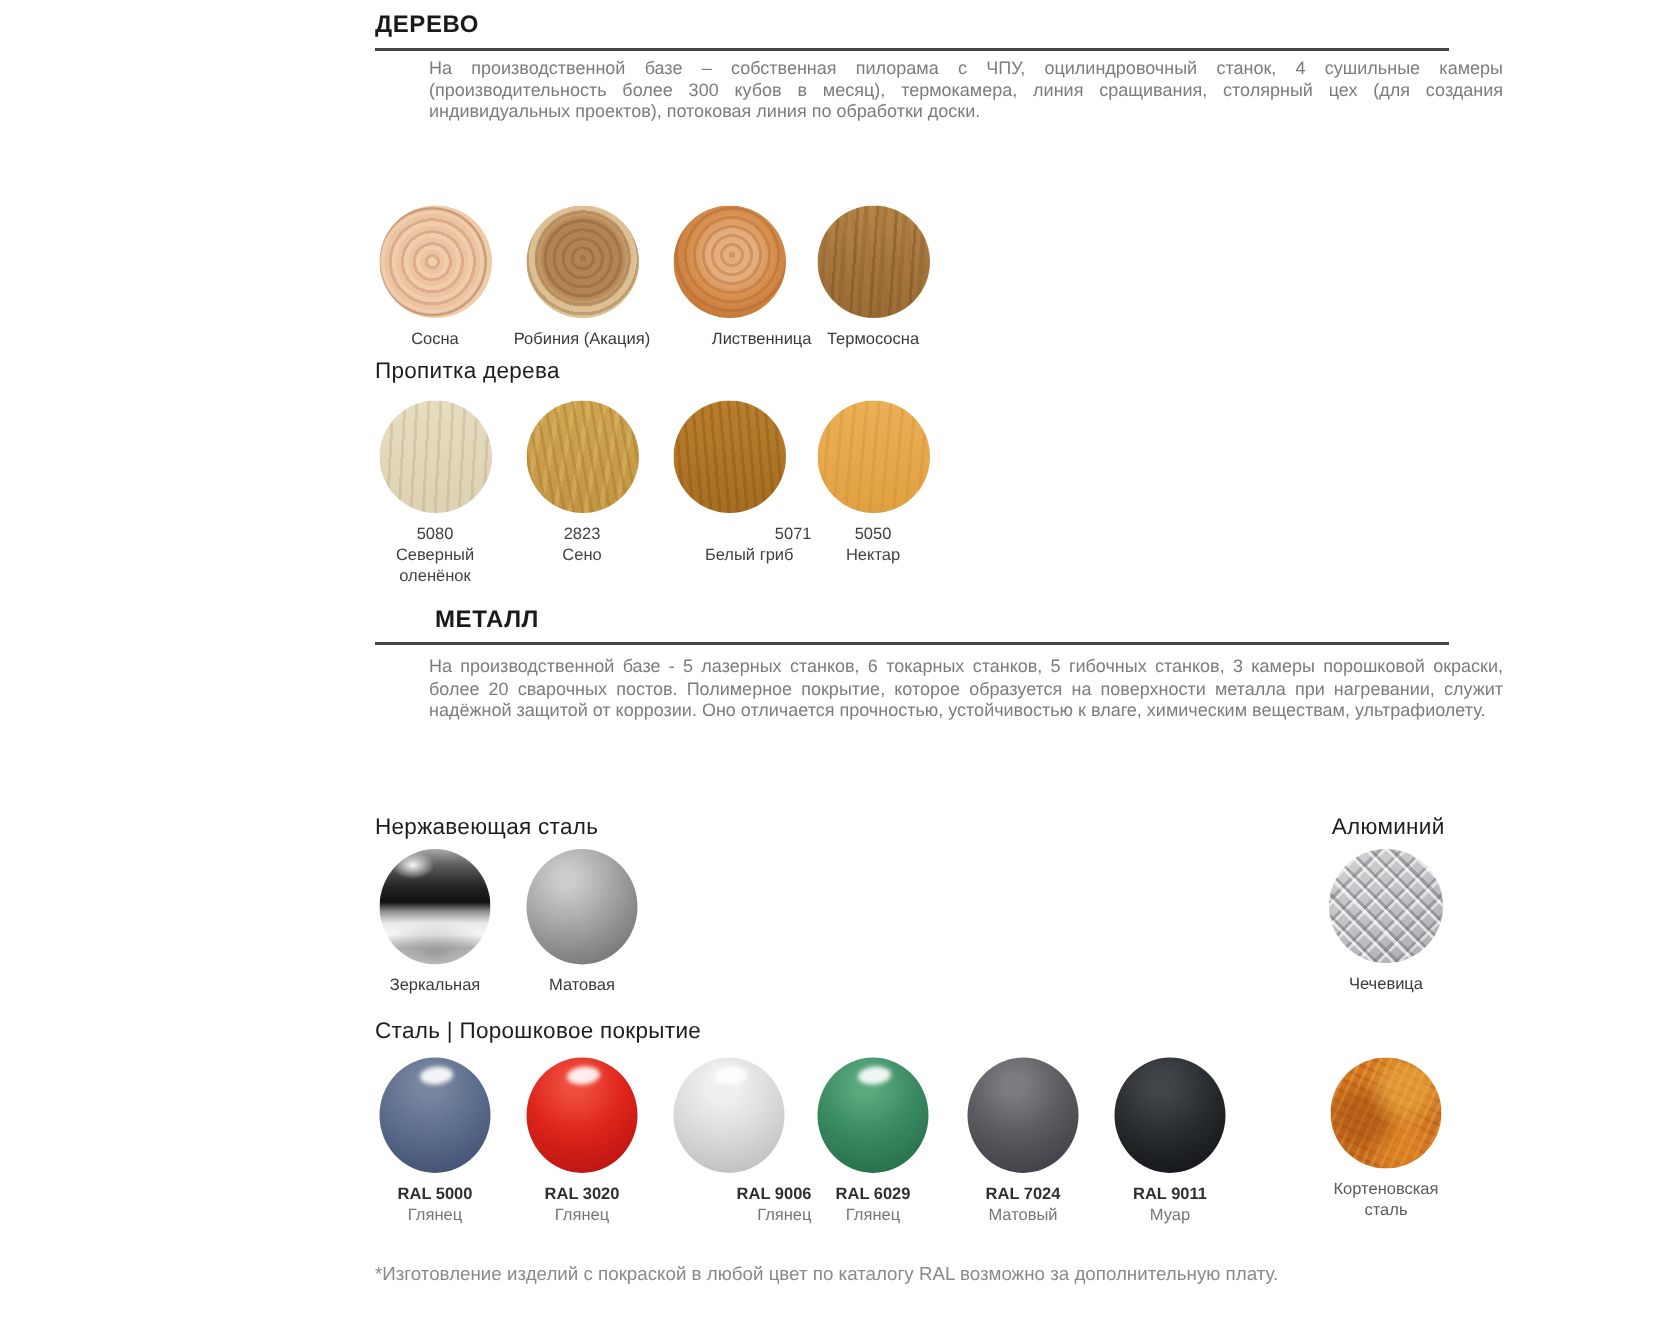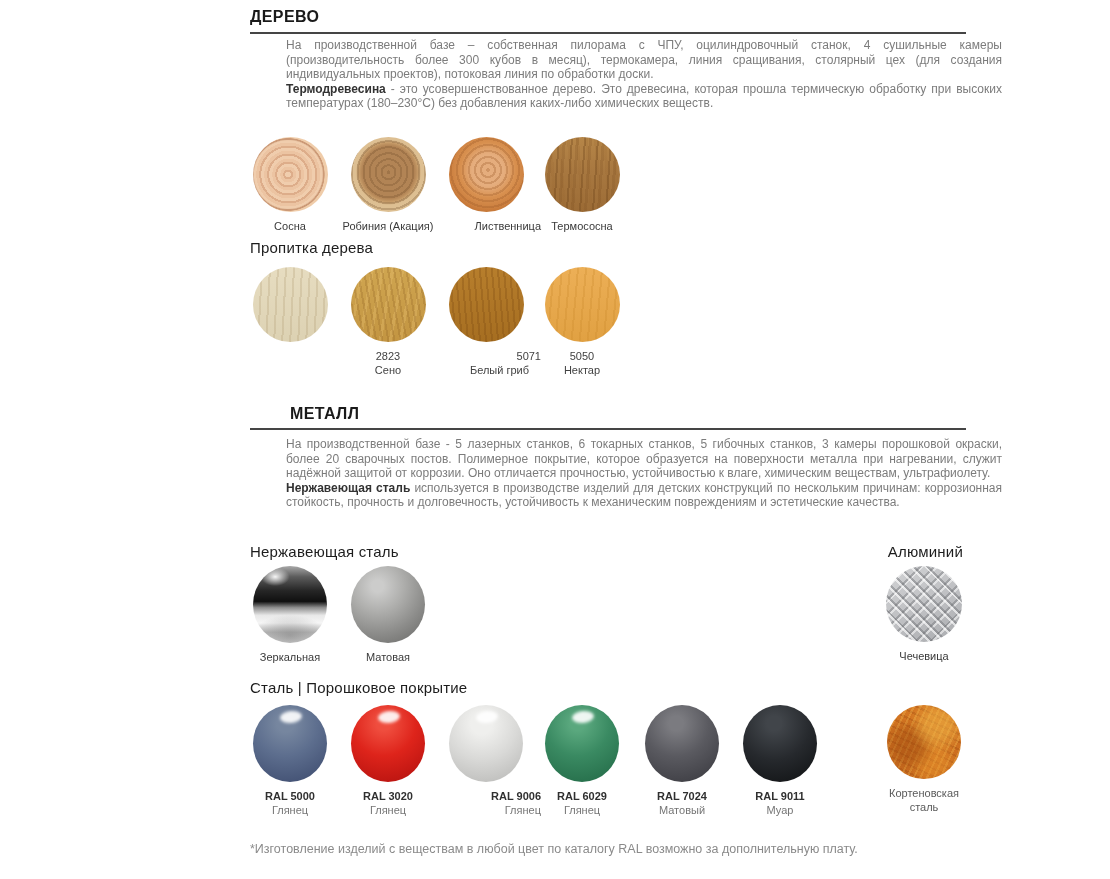--- a/index.html
+++ b/index.html
@@ -127,21 +127,20 @@
 </head>
 <body>
 
 <div class="wrap">
 
   <div class="sec-title" id="wood-title">ДЕРЕВО</div>
   <div class="rule" id="wood-rule"></div>
 
   <div class="body-text" id="wood-text">
     <p><span>На производственной базе – собственная пилорама с ЧПУ, оцилиндровочный станок, 4 сушильные камеры (производительность более 300 кубов в месяц), термокамера, линия сращивания, столярный цех (для создания индивидуальных проектов), потоковая линия по обработки доски.</span></p>
-    <p><span class="lead">Термодревесина</span><span> - это усовершенствованное дерево. Это древесина, которая прошла термическую обработку при высоких температурах (180–230°С) без добавления каких-либо химических веществ.</span></p>
   </div>
 
   <div class="row" id="wood-row">
     <div class="col c1">
       <div class="sw sw-pine"></div>
       <div class="lbl">Сосна</div>
     </div>
     <div class="col c2">
       <div class="sw sw-robinia"></div>
       <div class="lbl">Робиния (Акация)</div>
@@ -154,20 +153,24 @@
       <div class="sw sw-thermo"></div>
       <div class="lbl">Термососна</div>
     </div>
   </div>
 
   <div class="sub-title" id="imp-title">Пропитка дерева</div>
 
   <div class="row" id="imp-row">
     <div class="col c1">
       <div class="sw sw-5080"></div>
+      <div class="lbl">
+        <span class="imp-code">5080</span>
+        <span class="imp-name">Северный оленёнок</span>
+      </div>
     </div>
     <div class="col c2">
       <div class="sw sw-5064"></div>
       <div class="lbl">
         <span class="imp-code">2823</span>
         <span class="imp-name">Сено</span>
       </div>
     </div>
     <div class="col c3">
       <div class="sw sw-5071"></div>
@@ -183,21 +186,20 @@
         <span class="imp-name">Нектар</span>
       </div>
     </div>
   </div>
 
   <div class="sec-title" id="metal-title">МЕТАЛЛ</div>
   <div class="rule" id="metal-rule"></div>
 
   <div class="body-text" id="metal-text">
     <p><span>На производственной базе - 5 лазерных станков, 6 токарных станков, 5 гибочных станков, 3 камеры порошковой окраски, более 20 сварочных постов. Полимерное покрытие, которое образуется на поверхности металла при нагревании, служит надёжной защитой от коррозии. Оно отличается прочностью, устойчивостью к влаге, химическим веществам, ультрафиолету.</span></p>
-    <p><span class="lead">Нержавеющая сталь</span><span> используется в производстве изделий для детских конструкций по нескольким причинам: коррозионная стойкость, прочность и долговечность, устойчивость к механическим повреждениям и эстетические качества.</span></p>
   </div>
 
   <div class="sub-title" id="stainless-title">Нержавеющая сталь</div>
   <div class="sub-title" id="alu-title">Алюминий</div>
 
   <div class="row" id="stainless-row">
     <div class="col c1">
       <div class="sw sphere sw-chrome"></div>
       <div class="lbl">Зеркальная</div>
     </div>
@@ -257,15 +259,15 @@
       </div>
     </div>
     <div class="col c7">
       <div class="sw sw-corten"></div>
       <div class="lbl">
         <span class="ct-name">Кортеновская сталь</span>
       </div>
     </div>
   </div>
 
-  <div class="footnote">*Изготовление изделий с веществам в любой цвет по каталогу RAL возможно за дополнительную плату.</div>
+  <div class="footnote">*Изготовление изделий с покраской в любой цвет по каталогу RAL возможно за дополнительную плату.</div>
 
 </div>
 
 </body></html>

